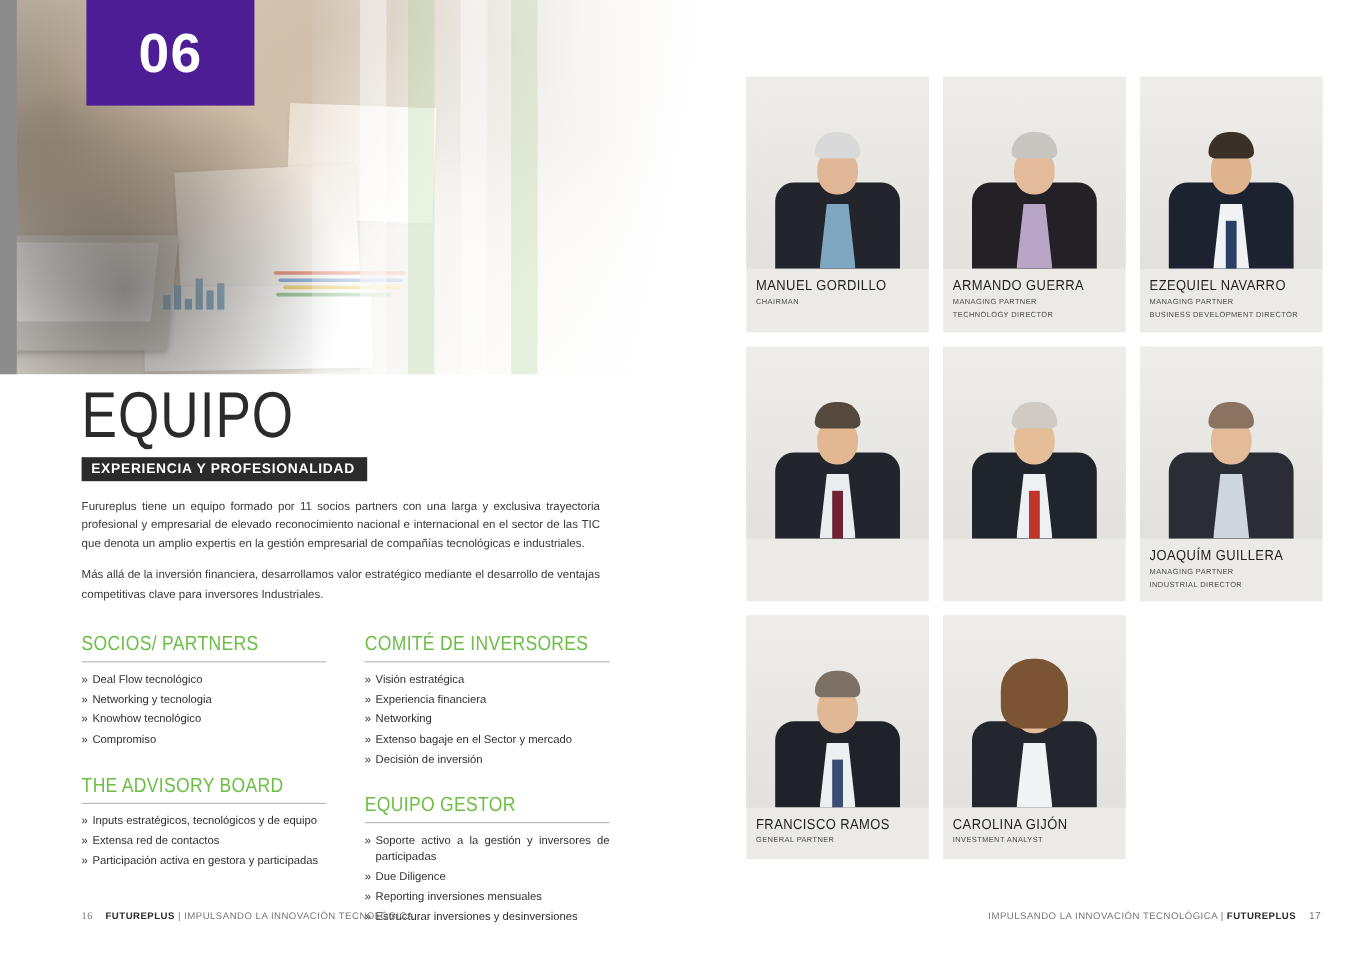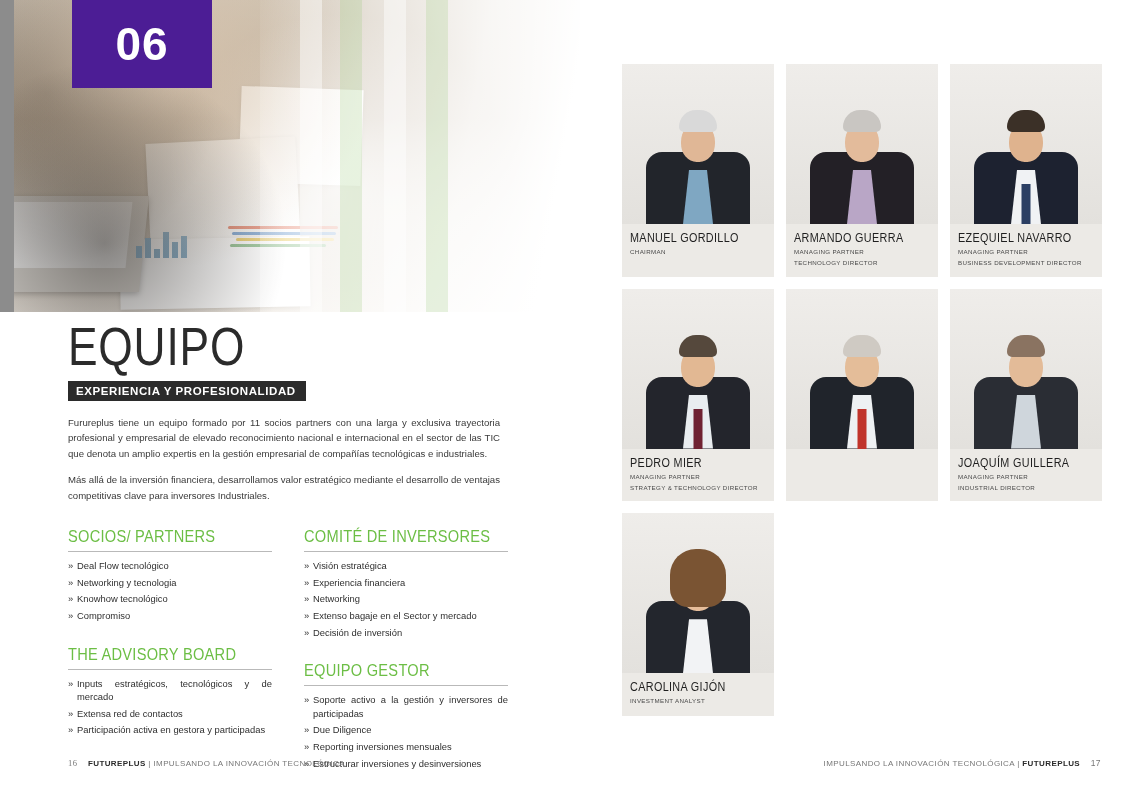--- a/index.html
+++ b/index.html
@@ -174,21 +174,21 @@
             <li>Deal Flow tecnológico</li>
             <li>Networking y tecnologia</li>
             <li>Knowhow tecnológico</li>
             <li>Compromiso</li>
           </ul>
 
           <div class="block2">
             <div class="sec-head">THE ADVISORY BOARD</div>
             <div class="sec-rule"></div>
             <ul class="bullets">
-              <li>Inputs estratégicos, tecnológicos y de mercado</li>
+              <li>Inputs estratégicos, tecnológicos y de equipo</li>
               <li>Extensa red de contactos</li>
               <li>Participación activa en gestora y participadas</li>
             </ul>
           </div>
         </div>
 
         <div class="col">
           <div class="sec-head">COMITÉ DE INVERSORES</div>
           <div class="sec-rule"></div>
           <ul class="bullets">
@@ -271,25 +271,20 @@
 
       <div class="card">
         <div class="photo">
           <div class="bgwash"></div>
           <div class="body-shape" style="background:#23252c"></div>
           <div class="shirt" style="background:#e9edf0"></div>
           <div class="tie" style="background:#6f2233"></div>
           <div class="head" style="background:#e2b893"></div>
           <div class="hair" style="background:#55483c"></div>
         </div>
-        <div class="caption">
-          <div class="cap-name">PEDRO MIER</div>
-          <div class="cap-role">MANAGING PARTNER</div>
-          <div class="cap-role">STRATEGY &amp; TECHNOLOGY DIRECTOR</div>
-        </div>
       </div>
 
       <div class="card">
         <div class="photo">
           <div class="bgwash"></div>
           <div class="body-shape" style="background:#20242b"></div>
           <div class="shirt" style="background:#eef1f3"></div>
           <div class="tie" style="background:#c0342c"></div>
           <div class="head" style="background:#e4bd99"></div>
           <div class="hair" style="background:#cfcac3"></div>
@@ -305,20 +300,35 @@
           <div class="head" style="background:#e3bb98"></div>
           <div class="hair" style="background:#8a7361"></div>
         </div>
         <div class="caption">
           <div class="cap-name">JOAQUÍM GUILLERA</div>
           <div class="cap-role">MANAGING PARTNER</div>
           <div class="cap-role">INDUSTRIAL DIRECTOR</div>
         </div>
       </div>
 
+      <div class="card">
+        <div class="photo">
+          <div class="bgwash"></div>
+          <div class="body-shape" style="background:#1f2229"></div>
+          <div class="shirt" style="background:#edf0f3"></div>
+          <div class="tie" style="background:#3a4e74"></div>
+          <div class="head" style="background:#e1b896"></div>
+          <div class="hair" style="background:#7d7166"></div>
+        </div>
+        <div class="caption">
+          <div class="cap-name">FRANCISCO RAMOS</div>
+          <div class="cap-role">GENERAL PARTNER</div>
+          <div class="cap-role"></div>
+        </div>
+      </div>
 
       <div class="card">
         <div class="photo">
           <div class="bgwash"></div>
           <div class="body-shape" style="background:#23262d"></div>
           <div class="shirt" style="background:#f2f3f5"></div>
           <div class="head" style="background:#e6bd9b"></div>
           <div class="hair" style="background:#7a5433; width:56px; height:58px; border-radius:26px 26px 18px 18px; bottom:66px;"></div>
         </div>
         <div class="caption">

